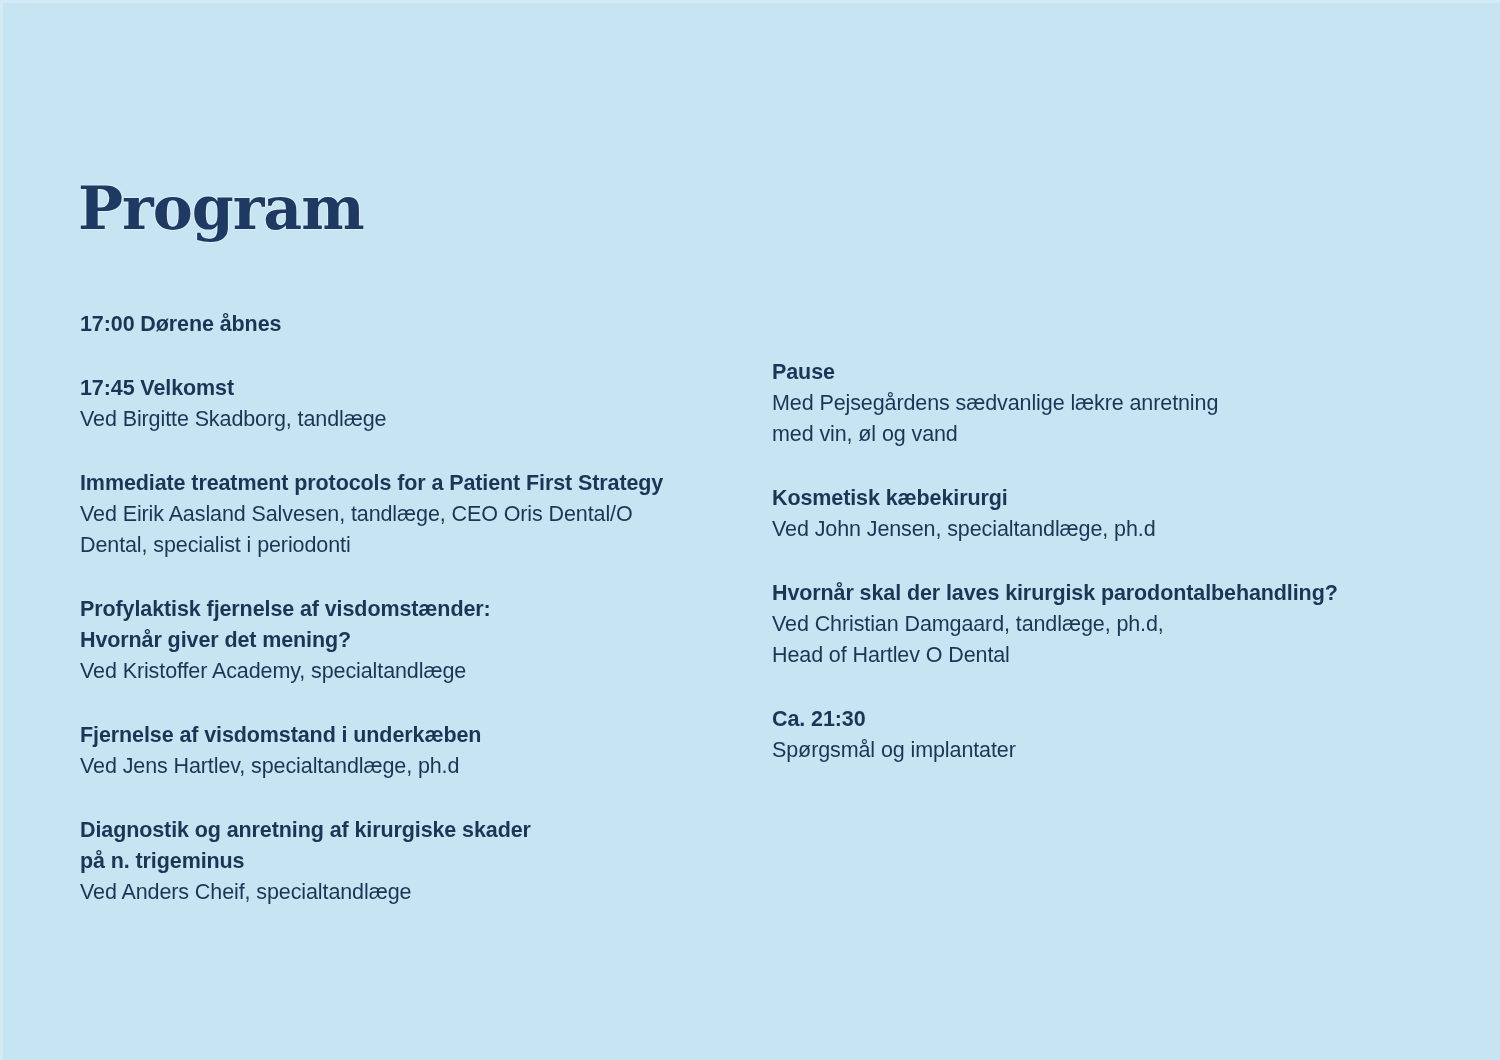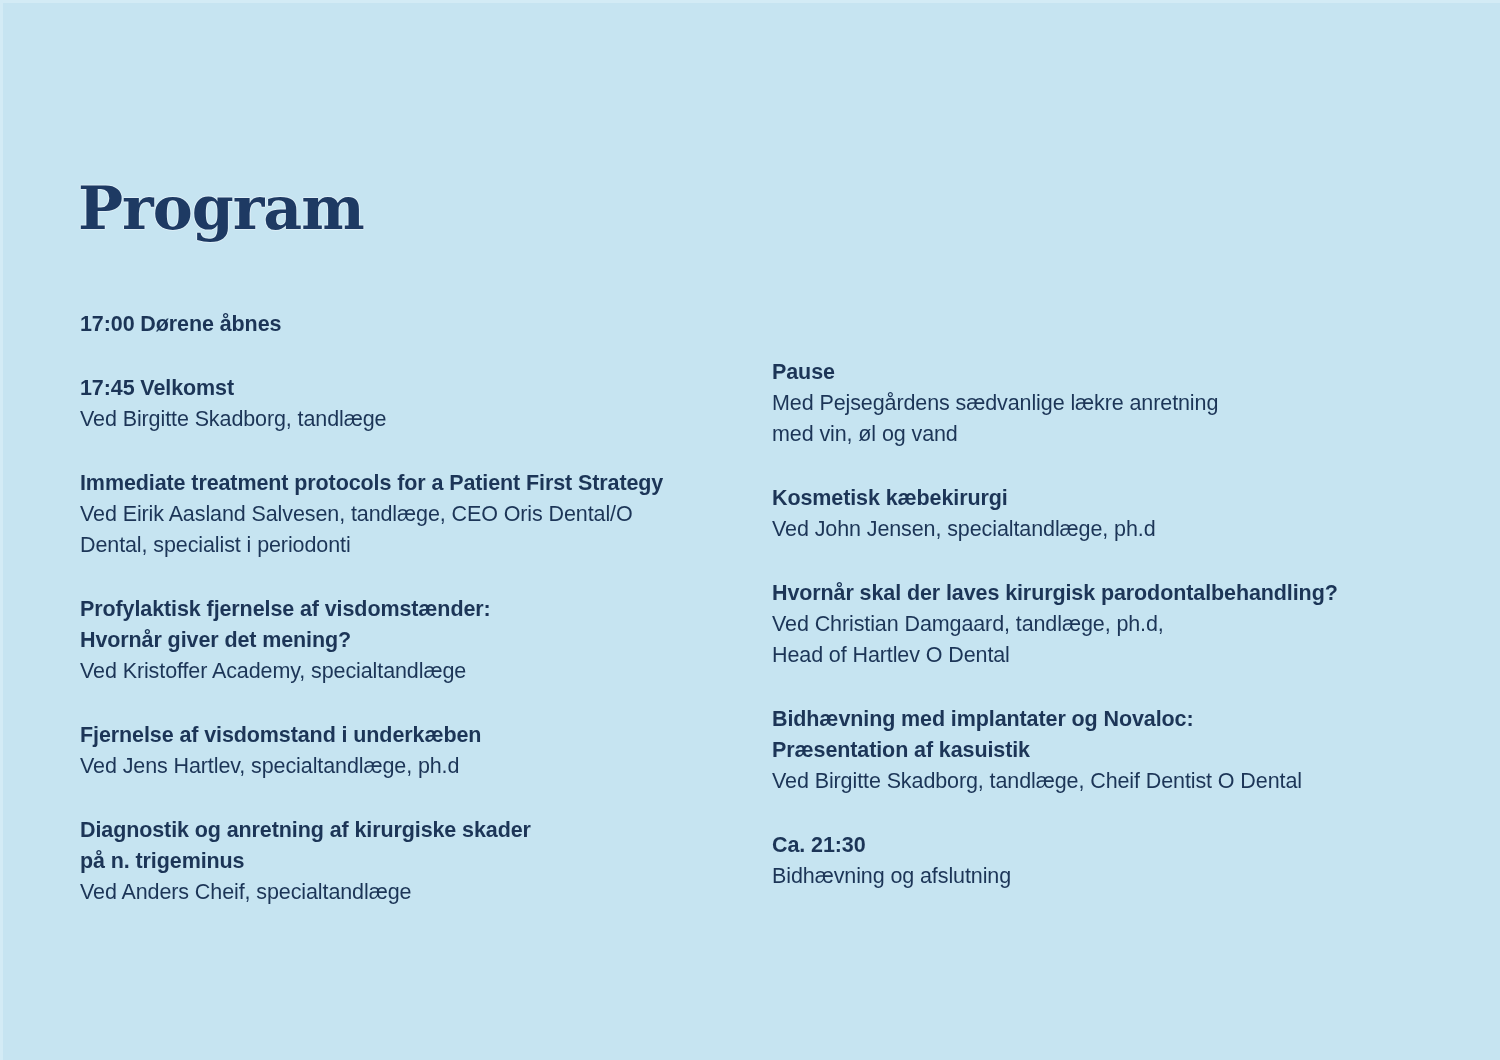--- a/index.html
+++ b/index.html
@@ -147,25 +147,20 @@
         <div class="entry">
           <div class="entry-heading">Kosmetisk kæbekirurgi</div>
           <div class="entry-detail">Ved John Jensen, specialtandlæge, ph.d</div>
         </div>
         <div class="entry">
           <div class="entry-heading">Hvornår skal der laves kirurgisk parodontalbehandling?</div>
           <div class="entry-detail">Ved Christian Damgaard, tandlæge, ph.d,
 Head of Hartlev O Dental</div>
         </div>
         <div class="entry">
-          <div class="entry-heading">Bidhævning med implantater og Novaloc:
-Præsentation af kasuistik</div>
-          <div class="entry-detail">Ved Birgitte Skadborg, tandlæge, Cheif Dentist O Dental</div>
-        </div>
-        <div class="entry">
           <div class="entry-heading">Ca. 21:30</div>
-          <div class="entry-detail">Bidhævning og afslutning</div>
+          <div class="entry-detail">Spørgsmål og implantater</div>
         </div>
       </div>
 
   </div>
 
 </div>
 
 </body></html>

